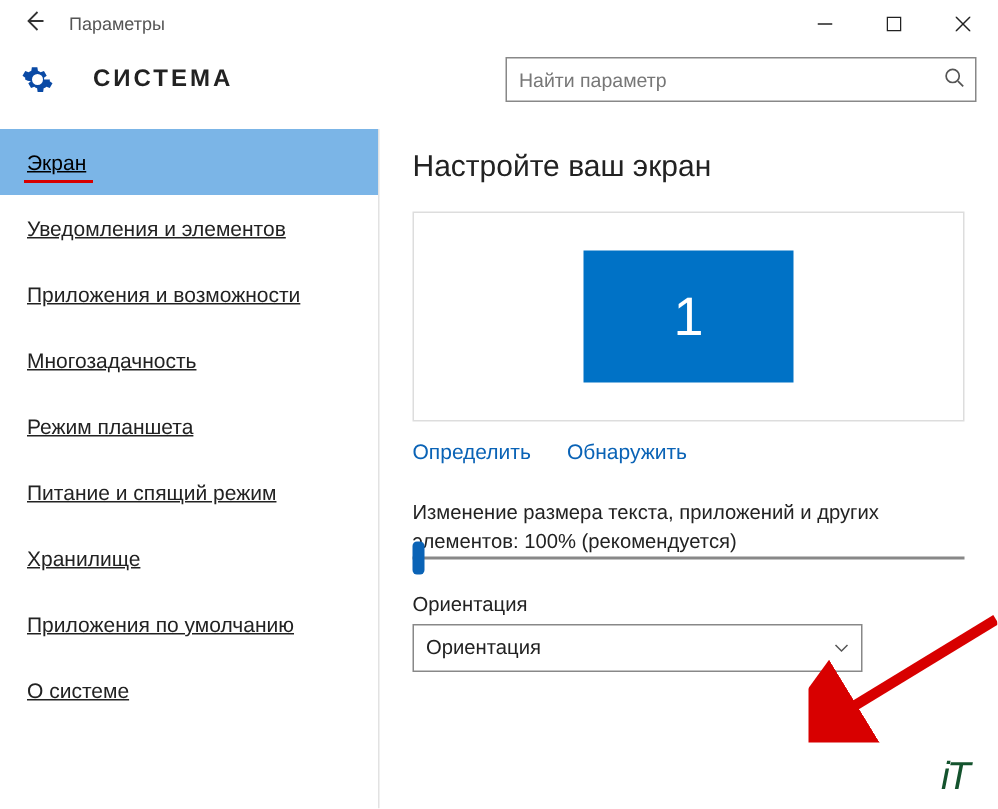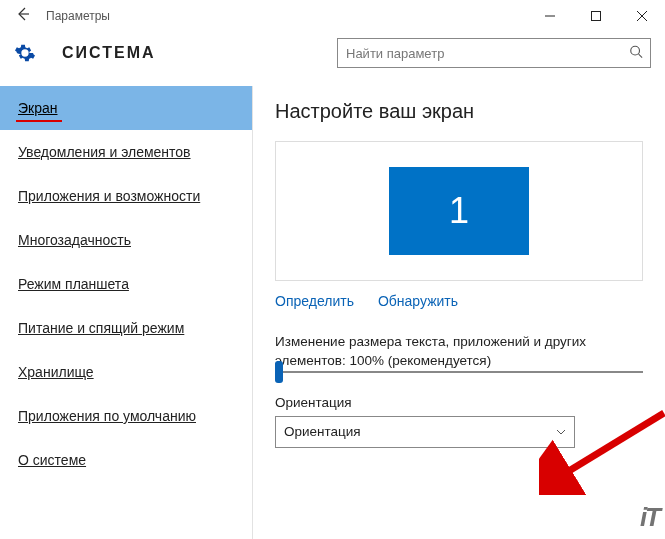--- a/index.html
+++ b/index.html
@@ -31,21 +31,21 @@
   .monitor { width: 140px; height: 88px; background: #0072c6; color: #fff; display: flex; align-items: center; justify-content: center; font-size: 36px; font-weight: 300; }
   .links { display: flex; gap: 24px; margin-bottom: 24px; }
   .link { color: #0a63b6; font-size: 14px; }
   .desc { font-size: 13.5px; color: #222; margin-bottom: 0; line-height: 1.4;}
   .slider-track { height: 2px; background: #888; position: relative; width: 100%; margin-bottom:22px;}
   .slider-thumb { position: absolute; left: 0; top: 50%; transform: translate(-0%,-50%); width: 8px; height: 22px; background: #0a63b6; border-radius:3px;}
   .label { font-size: 13.5px; margin-bottom: 6px; }
   .select { border: 1px solid #888; height: 32px; width: 300px; display: flex; align-items: center; justify-content: space-between; padding: 0 8px; font-size: 13.5px; background:#fff;}
 
   .arrow-annot { position: absolute; pointer-events:none; }
-  .watermark { position:absolute; right:6px; bottom:6px; font-size:26px; font-weight:700; color:#737373; letter-spacing:-2px; font-style:italic;}
+  .watermark { position:absolute; right:20px; bottom:6px; font-size:26px; font-weight:400; color:#14532d; letter-spacing:-2px; font-style:italic;}
 </style>
 </head>
 <body>
 
 <div class="titlebar">
   <div class="back">
     <svg width="16" height="16" viewBox="0 0 16 16">
         <path d="M10 2 L4 8 L10 14" stroke="#333" stroke-width="1.2" fill="none"></path>
         <path d="M4 8 H14" stroke="#333" stroke-width="1.2"></path>
       </svg>

